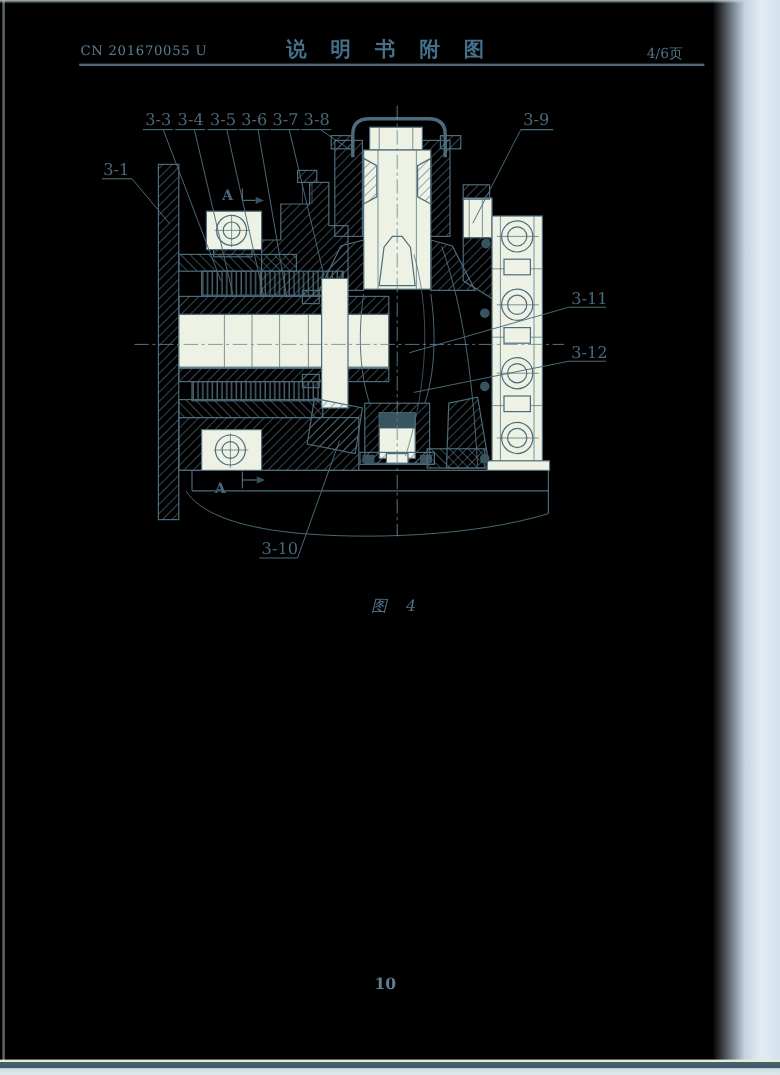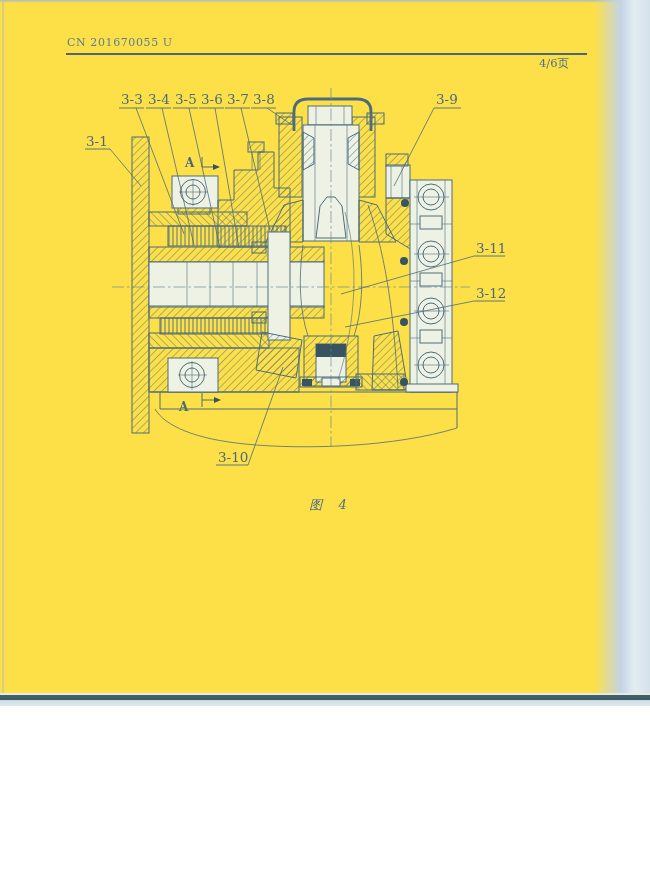--- a/index.html
+++ b/index.html
@@ -1,40 +1,40 @@
 <!DOCTYPE html>
 <html><head>
 <meta charset="utf-8">
 <style>
   html,body{margin:0;padding:0;background:#ffffff;}
   .page{
-    position:relative;width:650px;height:706px;overflow:hidden;
-    background:#fde047;
+    position:relative;width:650px;height:896px;overflow:hidden;
+    background:#000000;
     font-family:"DejaVu Serif", serif;
     color:#4a6a7c;
   }
   
   .edge-top{position:absolute;left:0;top:0;right:0;height:3px;
     background:linear-gradient(180deg,#aebcc0,rgba(238,242,228,0));}
   .edge-left{position:absolute;left:2px;top:0;bottom:12px;width:2px;
     background:#b8bfb3;opacity:.55;}
   .edge-right{position:absolute;right:0;top:0;bottom:10px;width:56px;
     background:linear-gradient(90deg,rgba(238,242,228,0) 0%,#c4d4e4 48%,#e3ecf2 72%,#d4e2ec 100%);}
   .edge-bottom{position:absolute;left:0;right:0;bottom:0;height:13px;
     background:linear-gradient(180deg,#e6ecdc 0%,#e6ecdc 14%,#44626e 15%,#3d5a66 52%,#cfdfe4 58%,#dde8ec 100%);}
   
   .patent-number{position:absolute;left:67px;top:36px;font-size:11px;letter-spacing:.6px;color:#5b7e92;}
   .doc-title{position:absolute;left:331px;top:30px;transform:translateX(-50%);
     font-size:17px;font-weight:bold;letter-spacing:20px;color:#45708a;white-space:nowrap;}
-  .page-indicator{position:absolute;left:539px;top:37px;font-size:11.5px;color:#4f7389;margin-top:19px;}
+  .page-indicator{position:absolute;left:539px;top:37px;font-size:11.5px;color:#4f7389;}
   .header-rule{position:absolute;left:66px;top:53px;width:521px;height:2px;background:#4a6876;}
   
   .fig-caption{position:absolute;left:331px;top:496px;transform:translateX(-50%);
     font-size:13px;letter-spacing:6px;color:#4e7187;white-space:nowrap;font-style:italic;}
-  .folio{position:absolute;left:312px;top:813px;font-size:17px;color:#5d7f93;}
+  .folio{position:absolute;left:312px;top:813px;font-size:13px;color:#5d7f93;font-weight:bold;}
   svg.drawing{position:absolute;left:0;top:0;}
   
   .ln{stroke:#4d6c7b;stroke-width:1;fill:none;}
   .ln2{stroke:#4d6c7b;stroke-width:2.8;fill:none;}
   .thin{stroke:#4d6c7b;stroke-width:.6;fill:none;}
   .hat{fill:url(#hat);stroke:#4d6c7b;stroke-width:1;}
   .hatB{fill:url(#hatB);stroke:#4d6c7b;stroke-width:1;}
   .vl{fill:url(#vl);stroke:#4d6c7b;stroke-width:1;}
   .wh{fill:#eef2e4;stroke:#4d6c7b;stroke-width:1;}
   .dk{fill:#375460;stroke:none;}
@@ -48,20 +48,21 @@
 <body>
 
 <div class="page">
 
   <div class="edge-top"></div>
   <div class="edge-left"></div>
   <div class="edge-right"></div>
   <div class="edge-bottom"></div>
 
   <span class="patent-number">CN 201670055 U</span>
+  <span class="doc-title">说明书附图</span>
   <span class="page-indicator">4/6页</span>
   <div class="header-rule"></div>
 
   <svg class="drawing" width="650" height="896" viewBox="0 0 650 896" xmlns="http://www.w3.org/2000/svg">
     <defs>
       <pattern id="hat" width="5.5" height="5.5" patternUnits="userSpaceOnUse" patternTransform="rotate(45)">
         <line x1="0" y1="0" x2="0" y2="5.5" stroke="#587685" stroke-width="1"></line>
       </pattern>
       <pattern id="hatB" width="5.5" height="5.5" patternUnits="userSpaceOnUse" patternTransform="rotate(-45)">
         <line x1="0" y1="0" x2="0" y2="5.5" stroke="#587685" stroke-width="1"></line>

